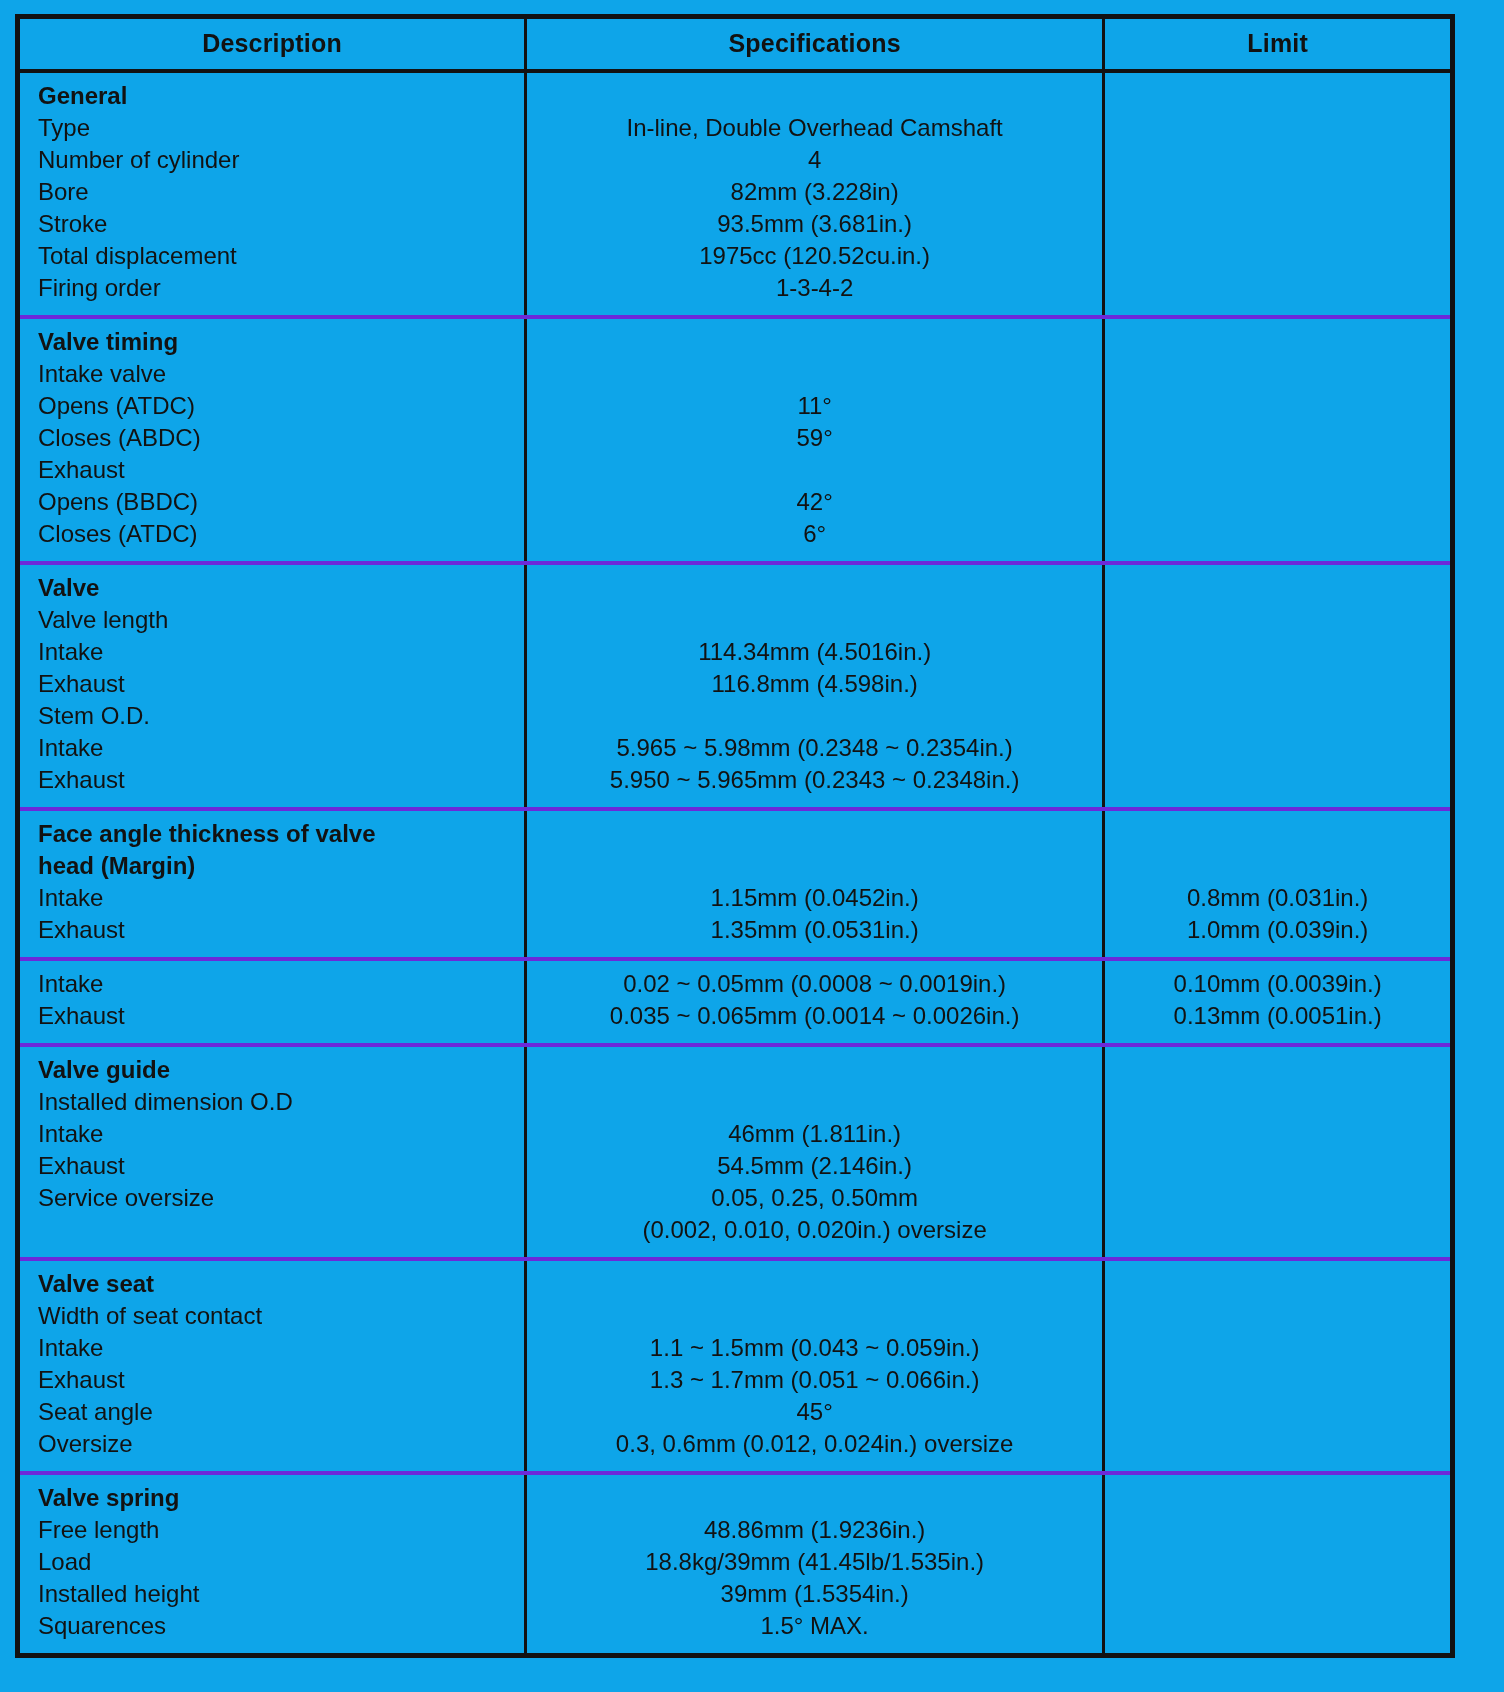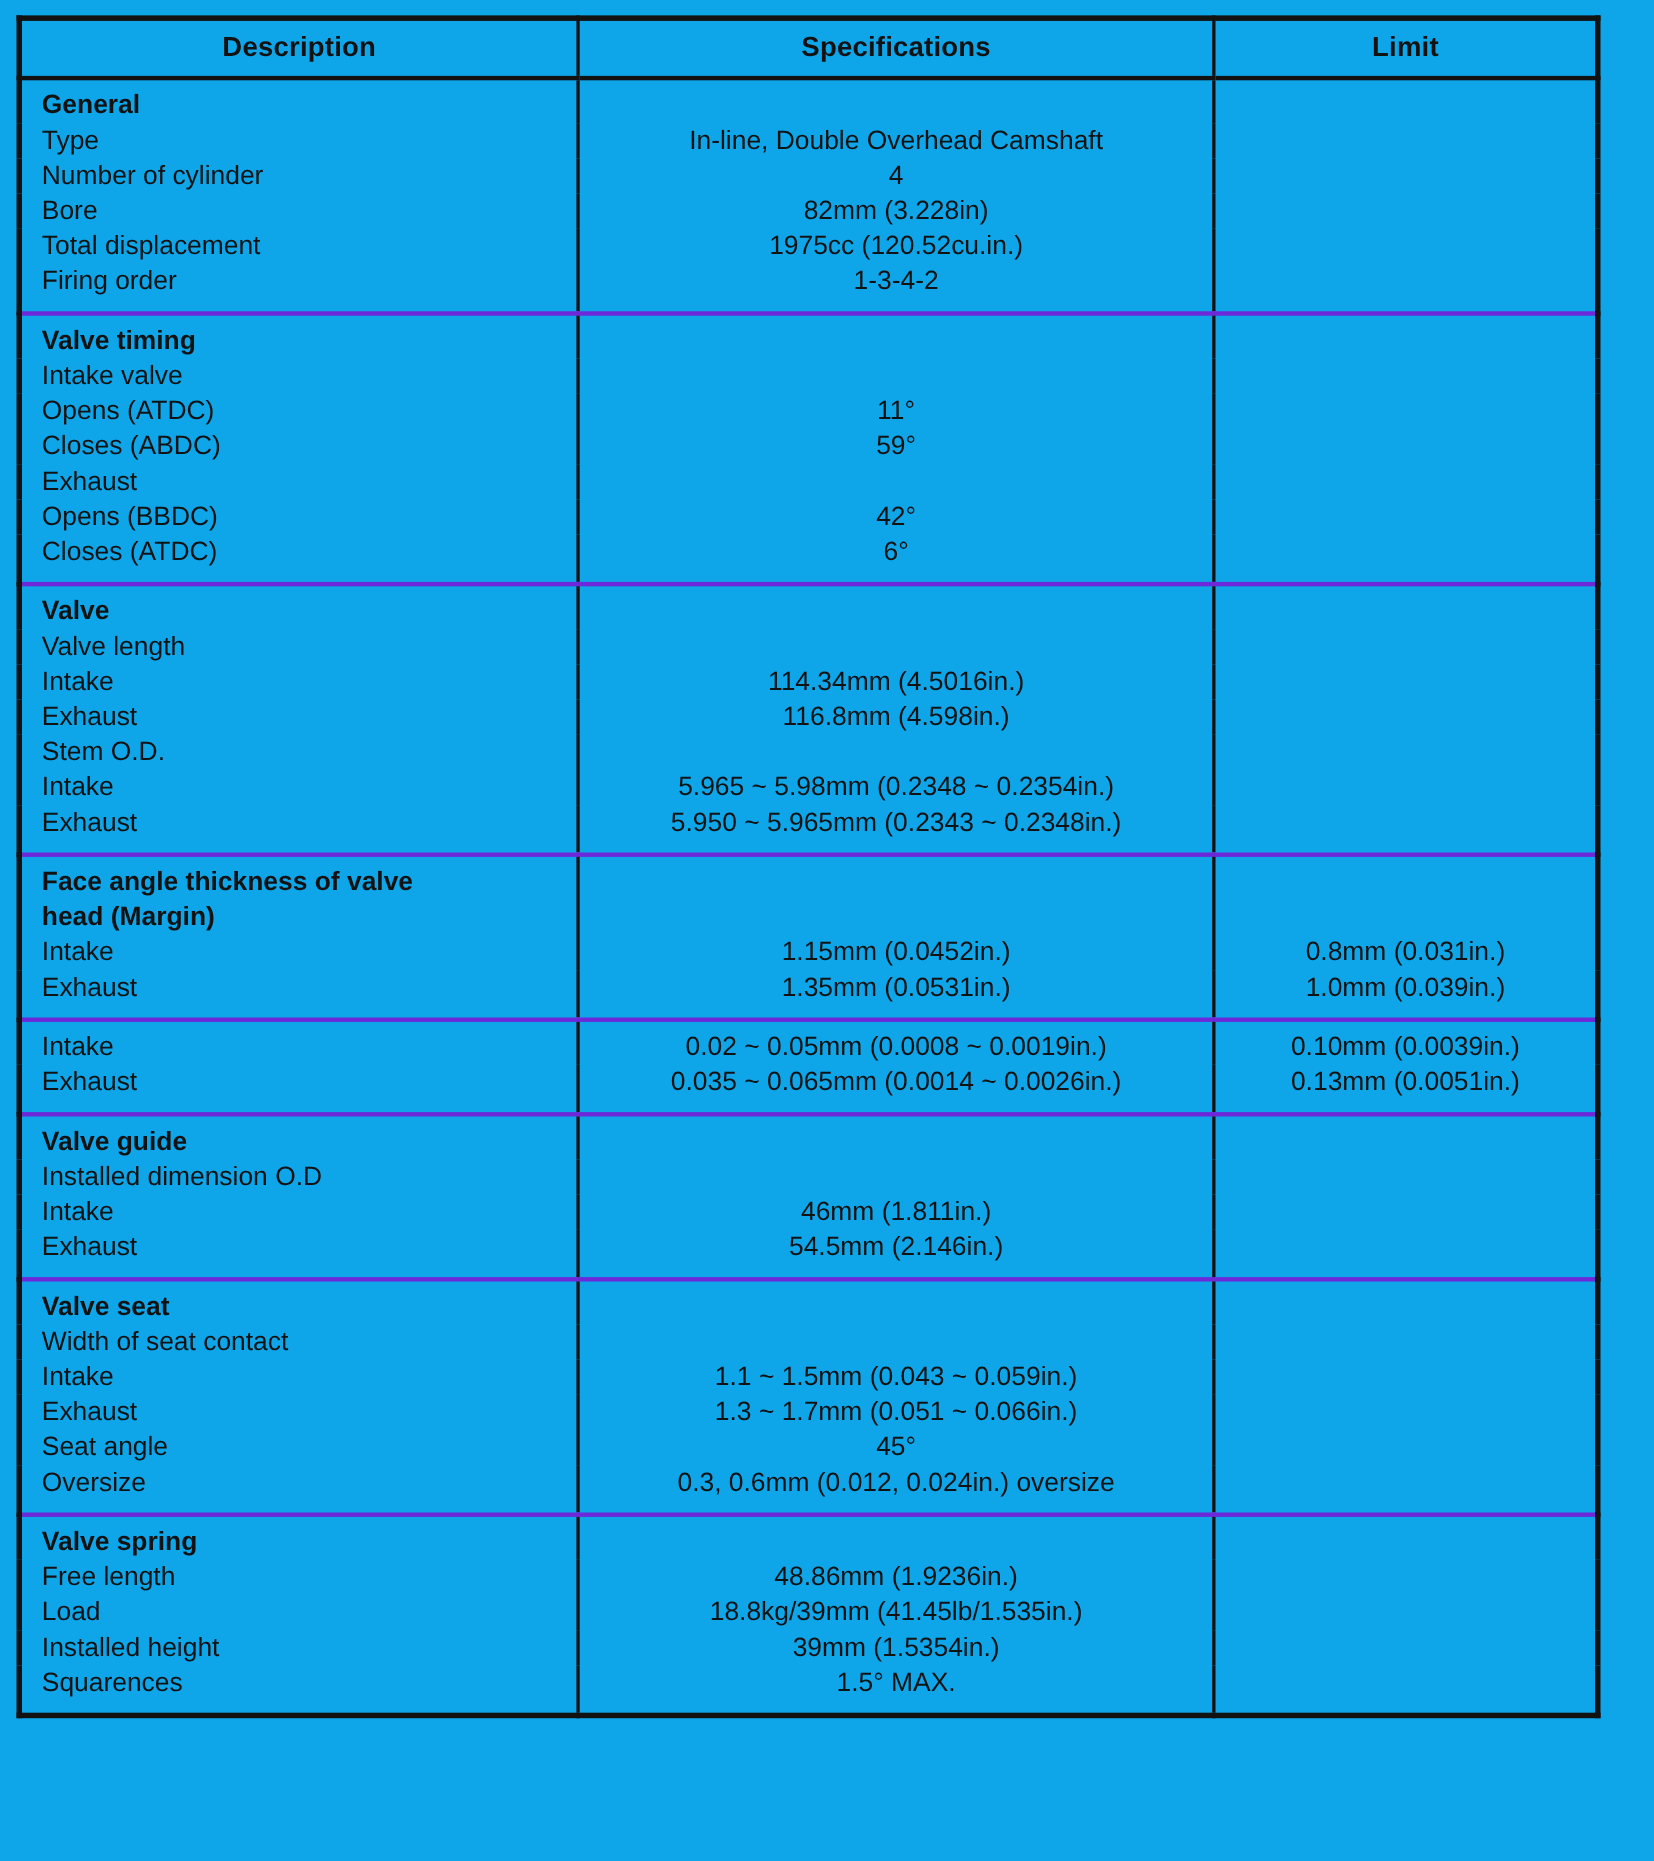--- a/index.html
+++ b/index.html
@@ -90,20 +90,25 @@
           <td class="desc">Number of cylinder</td>
           <td class="spec">4</td>
           <td class="limit"></td>
         </tr>
         <tr>
           <td class="desc">Bore</td>
           <td class="spec">82mm (3.228in)</td>
           <td class="limit"></td>
         </tr>
         <tr>
+          <td class="desc">Stroke</td>
+          <td class="spec">93.5mm (3.681in.)</td>
+          <td class="limit"></td>
+        </tr>
+        <tr>
           <td class="desc">Total displacement</td>
           <td class="spec">1975cc (120.52cu.in.)</td>
           <td class="limit"></td>
         </tr>
         <tr>
           <td class="desc">Firing order</td>
           <td class="spec">1-3-4-2</td>
           <td class="limit"></td>
         </tr>
       </tbody>
@@ -223,20 +228,26 @@
           <td class="limit"></td>
         </tr>
         <tr>
           <td class="desc">Intake</td>
           <td class="spec">46mm (1.811in.)</td>
           <td class="limit"></td>
         </tr>
         <tr>
           <td class="desc">Exhaust</td>
           <td class="spec">54.5mm (2.146in.)</td>
+          <td class="limit"></td>
+        </tr>
+        <tr>
+          <td class="desc">Service oversize</td>
+          <td class="spec">0.05, 0.25, 0.50mm
+(0.002, 0.010, 0.020in.) oversize</td>
           <td class="limit"></td>
         </tr>
       </tbody>
       <tbody class="section">
         <tr>
           <td class="desc b">Valve seat</td>
           <td class="spec"></td>
           <td class="limit"></td>
         </tr>
         <tr>

